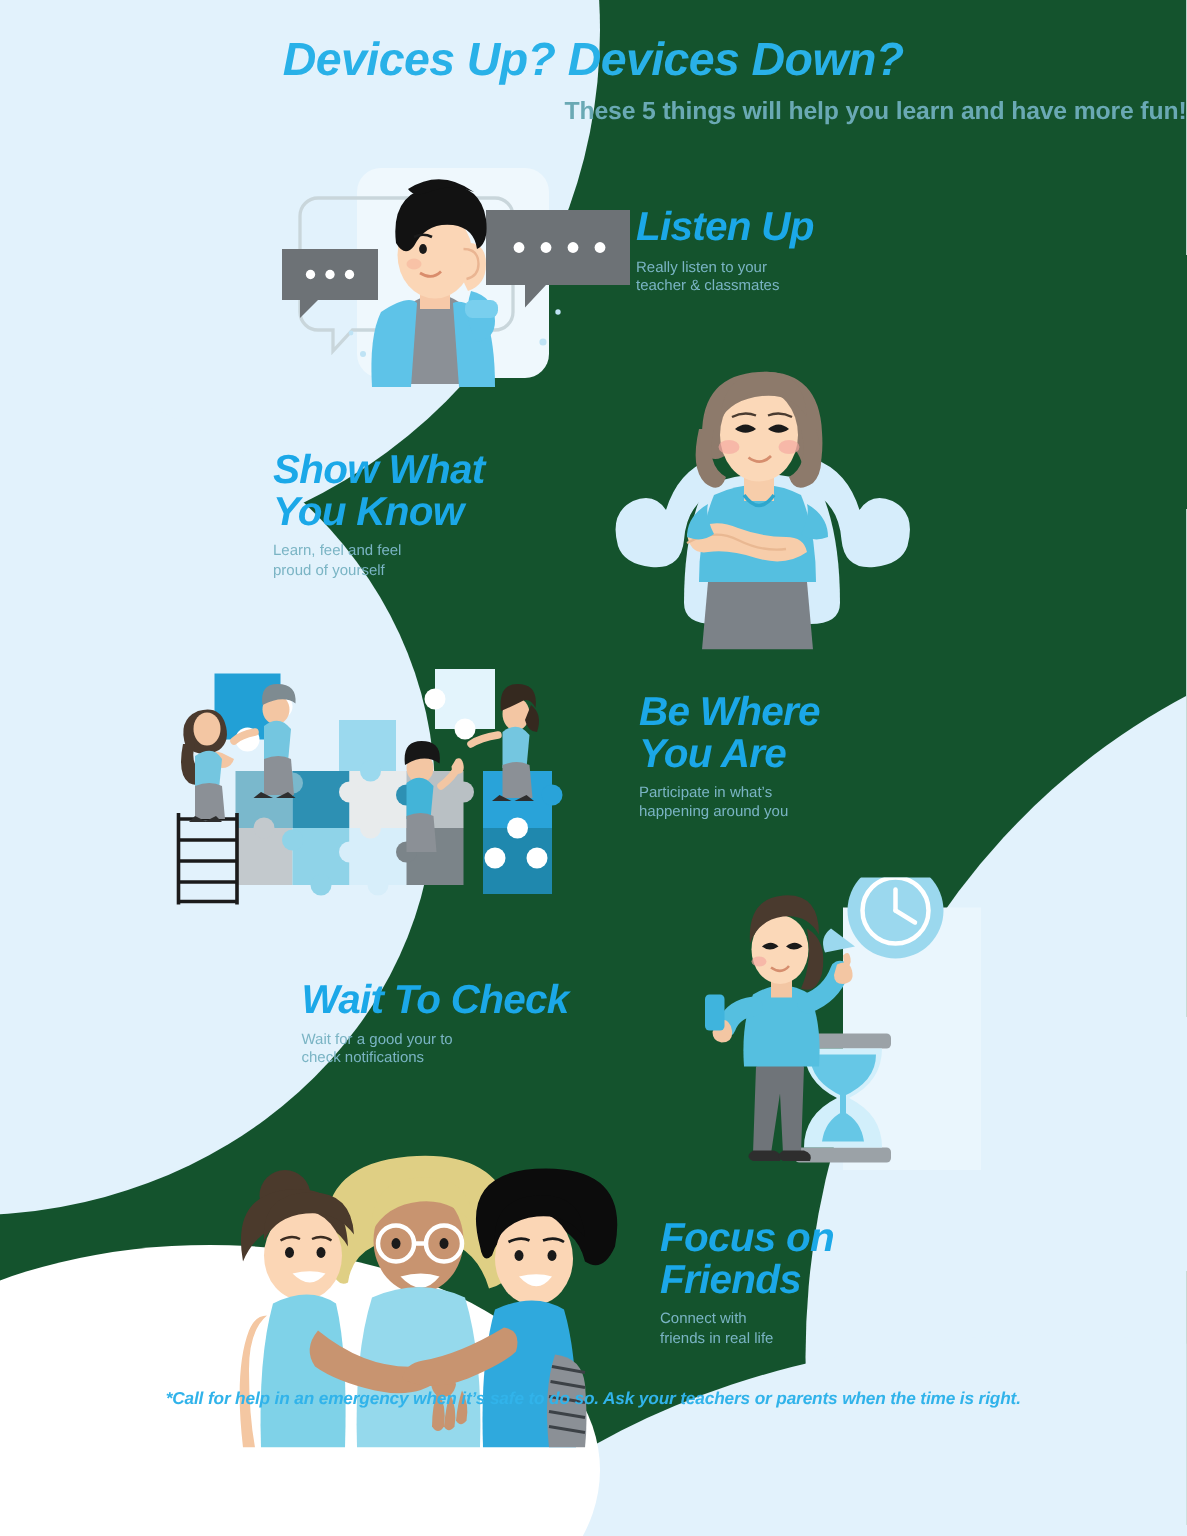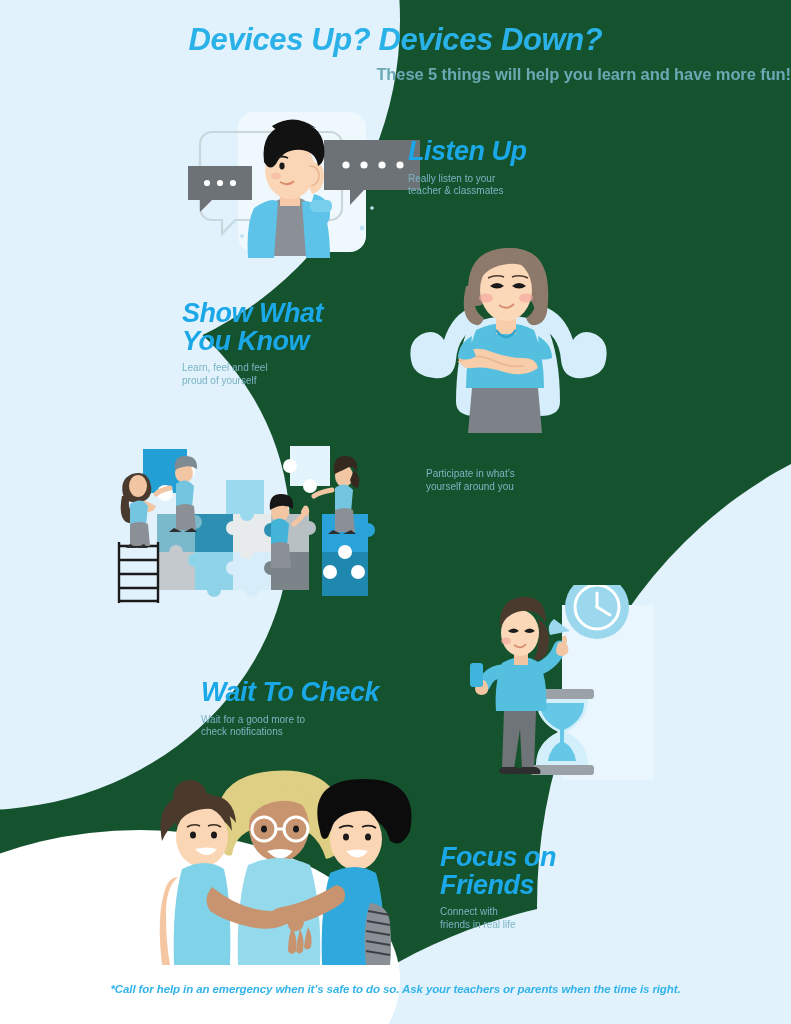--- a/index.html
+++ b/index.html
@@ -74,29 +74,29 @@
     color: #1ba8e8; line-height: 1.02; letter-spacing: -0.5px;
     white-space: pre-line;
   }
   .tip-body {
     margin-top: 7px;
     font-size: 10px; color: #7ab4c4; line-height: 1.27;
     white-space: pre-line;
   }
 
   
-  #tip-1 { left: 408px; top: 138px; }
+  #tip-1 { left: 424px; top: 138px; }
   #tip-2 { left: 182px; top: 300px; }
   #tip-3 { left: 426px; top: 461px; }
-  #tip-4 { left: 201px; top: 653px; margin-top: 26px; }
-  #tip-5 { left: 440px; top: 844px; }
+  #tip-4 { left: 201px; top: 653px; }
+  #tip-5 { left: 440px; top: 812px; }
 
   
   .footnote {
-    position: absolute; left: 0; top: 983px; width: 791px;
+    position: absolute; left: 0; top: 927px; width: 791px;
     text-align: center; z-index: 7;
     font-size: 11.5px; font-style: italic; font-weight: bold;
     color: #31b3ea; letter-spacing: -0.1px;
   }
 
   
   .illus { position: absolute; z-index: 4; }
   #illus-1 { left: 176px; top: 108px; width: 250px; height: 150px; }
   #illus-2 { left: 400px; top: 238px; width: 215px; height: 195px; }
   #illus-3 { left: 100px; top: 440px; width: 300px; height: 170px; }
@@ -459,27 +459,29 @@
   </div>
 
   <div class="tip" id="tip-2">
     <div class="tip-heading">Show What
 You Know</div>
     <div class="tip-body">Learn, feel and feel
 proud of yourself</div>
   </div>
 
   <div class="tip" id="tip-3">
+    <div class="tip-heading">Be Where
+You Are</div>
     <div class="tip-body">Participate in what’s
-yourself around you</div>
+happening around you</div>
   </div>
 
   <div class="tip" id="tip-4">
     <div class="tip-heading">Wait To Check</div>
-    <div class="tip-body">Wait for a good more to
+    <div class="tip-body">Wait for a good your to
 check notifications</div>
   </div>
 
   <div class="tip" id="tip-5">
     <div class="tip-heading">Focus on
 Friends</div>
     <div class="tip-body">Connect with
 friends in real life</div>
   </div>
 

